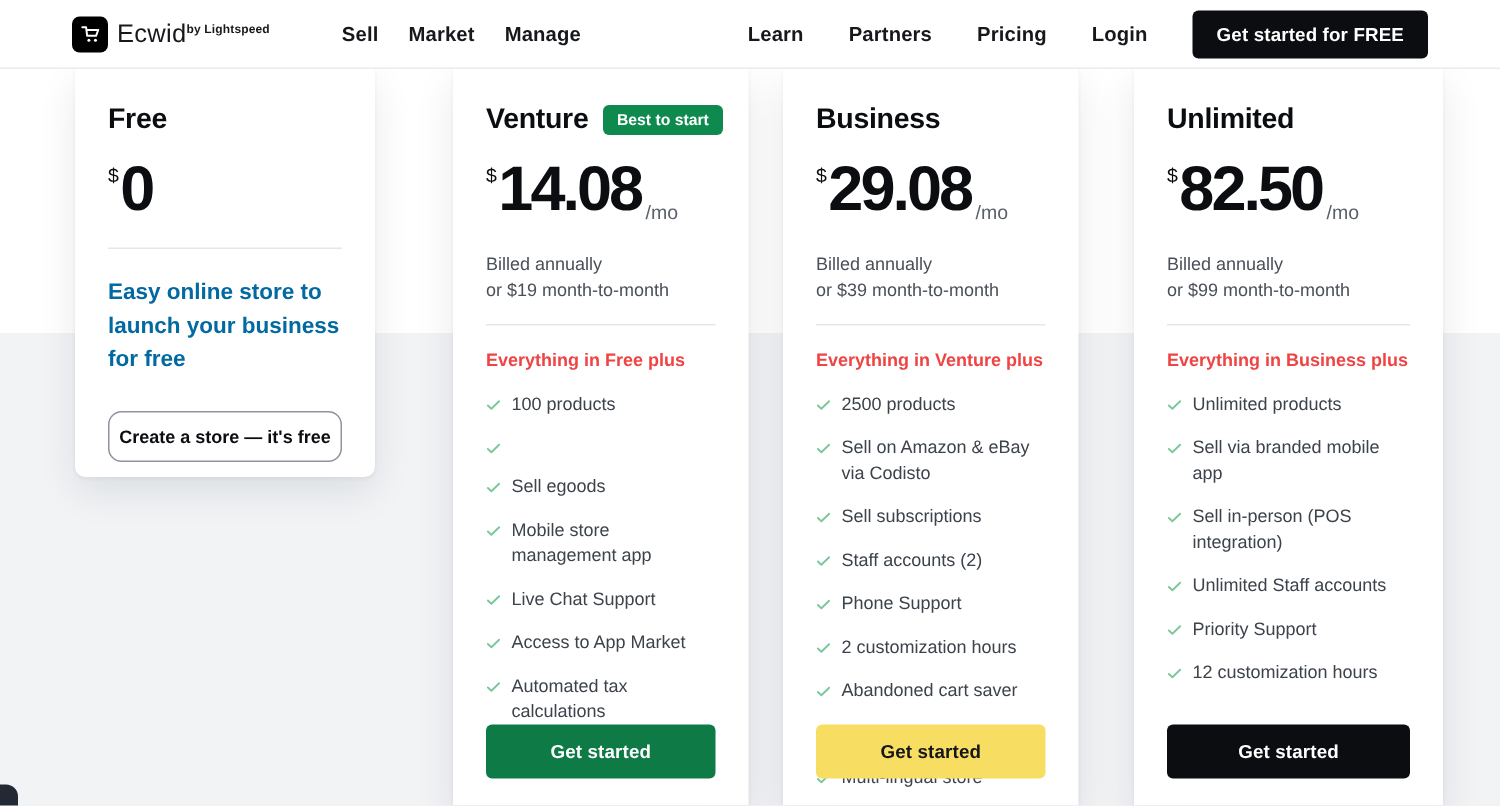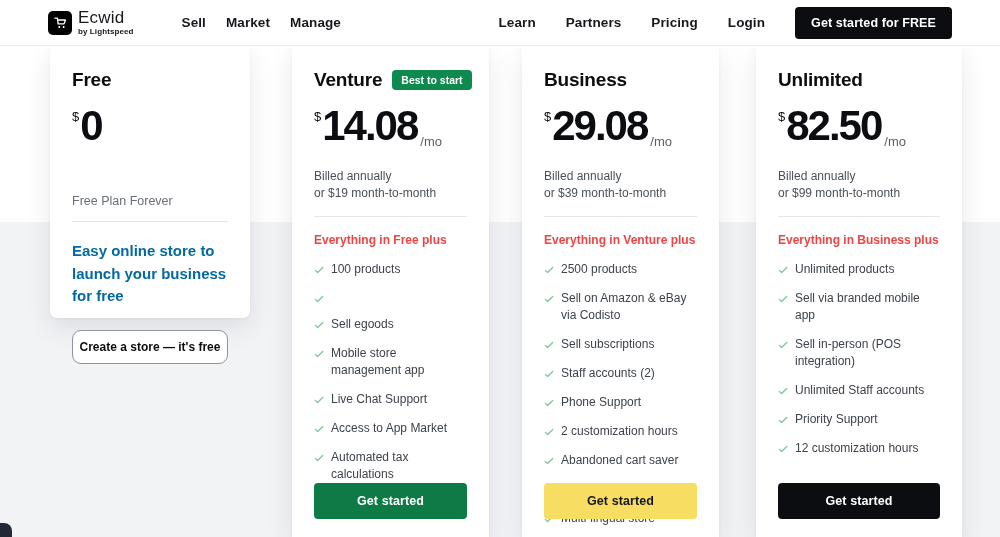--- a/index.html
+++ b/index.html
@@ -69,21 +69,21 @@
   .logo-mark {
     width: 24px;
     height: 24px;
     background: #000;
     border-radius: 5px;
     display: flex;
     align-items: center;
     justify-content: center;
     flex: none;
   }
-  .logo-text { display: flex; flex-direction: column; line-height: 1; }
+  .logo-text { display: flex; flex-direction: row; line-height: 1; }
   .logo-name {
     font-size: 17px;
     letter-spacing: .2px;
     color: #16181c;
     font-weight: 400;
   }
   .logo-sub {
     font-size: 8px;
     color: #16181c;
     font-weight: 700;
@@ -137,21 +137,21 @@
   }
 
   .card {
     position: absolute;
     top: 0;
     background: #ffffff;
     box-shadow: 0 10px 26px rgba(16,24,40,0.09), 0 1px 3px rgba(16,24,40,0.05);
     padding: 22px 22px 0 22px;
   }
   .card-free      { left: 50px;  width: 200px; height: 272px; border-radius: 0 0 7px 7px; }
-  .card-venture   { left: 292px; width: 197px; height: 491px; }
+  .card-venture   { left: 302px; width: 197px; height: 491px; }
   .card-business  { left: 522px; width: 197px; height: 491px; }
   .card-unlimited { left: 756px; width: 206px; height: 491px; }
 
   .plan-head {
     display: flex;
     align-items: center;
     gap: 10px;
     height: 24px;
   }
   .plan-name {
@@ -331,21 +331,20 @@
 <div class="cards">
 
   <div class="card card-free">
     <div class="plan-head">
       <span class="plan-name">Free</span>
     </div>
     <div class="price-row">
       <span class="currency">$</span>
       <span class="amount">0</span>
     </div>
-    <div class="free-note">Free Plan Forever</div>
     <div class="free-divider"></div>
     <div class="free-tagline">Easy online store to launch your business for free</div>
     <button class="btn-outline">Create a store — it's free</button>
   </div>
 
   <div class="card card-venture">
     <div class="plan-head">
       <span class="plan-name">Venture</span>
       <span class="badge">Best to start</span>
     </div>

